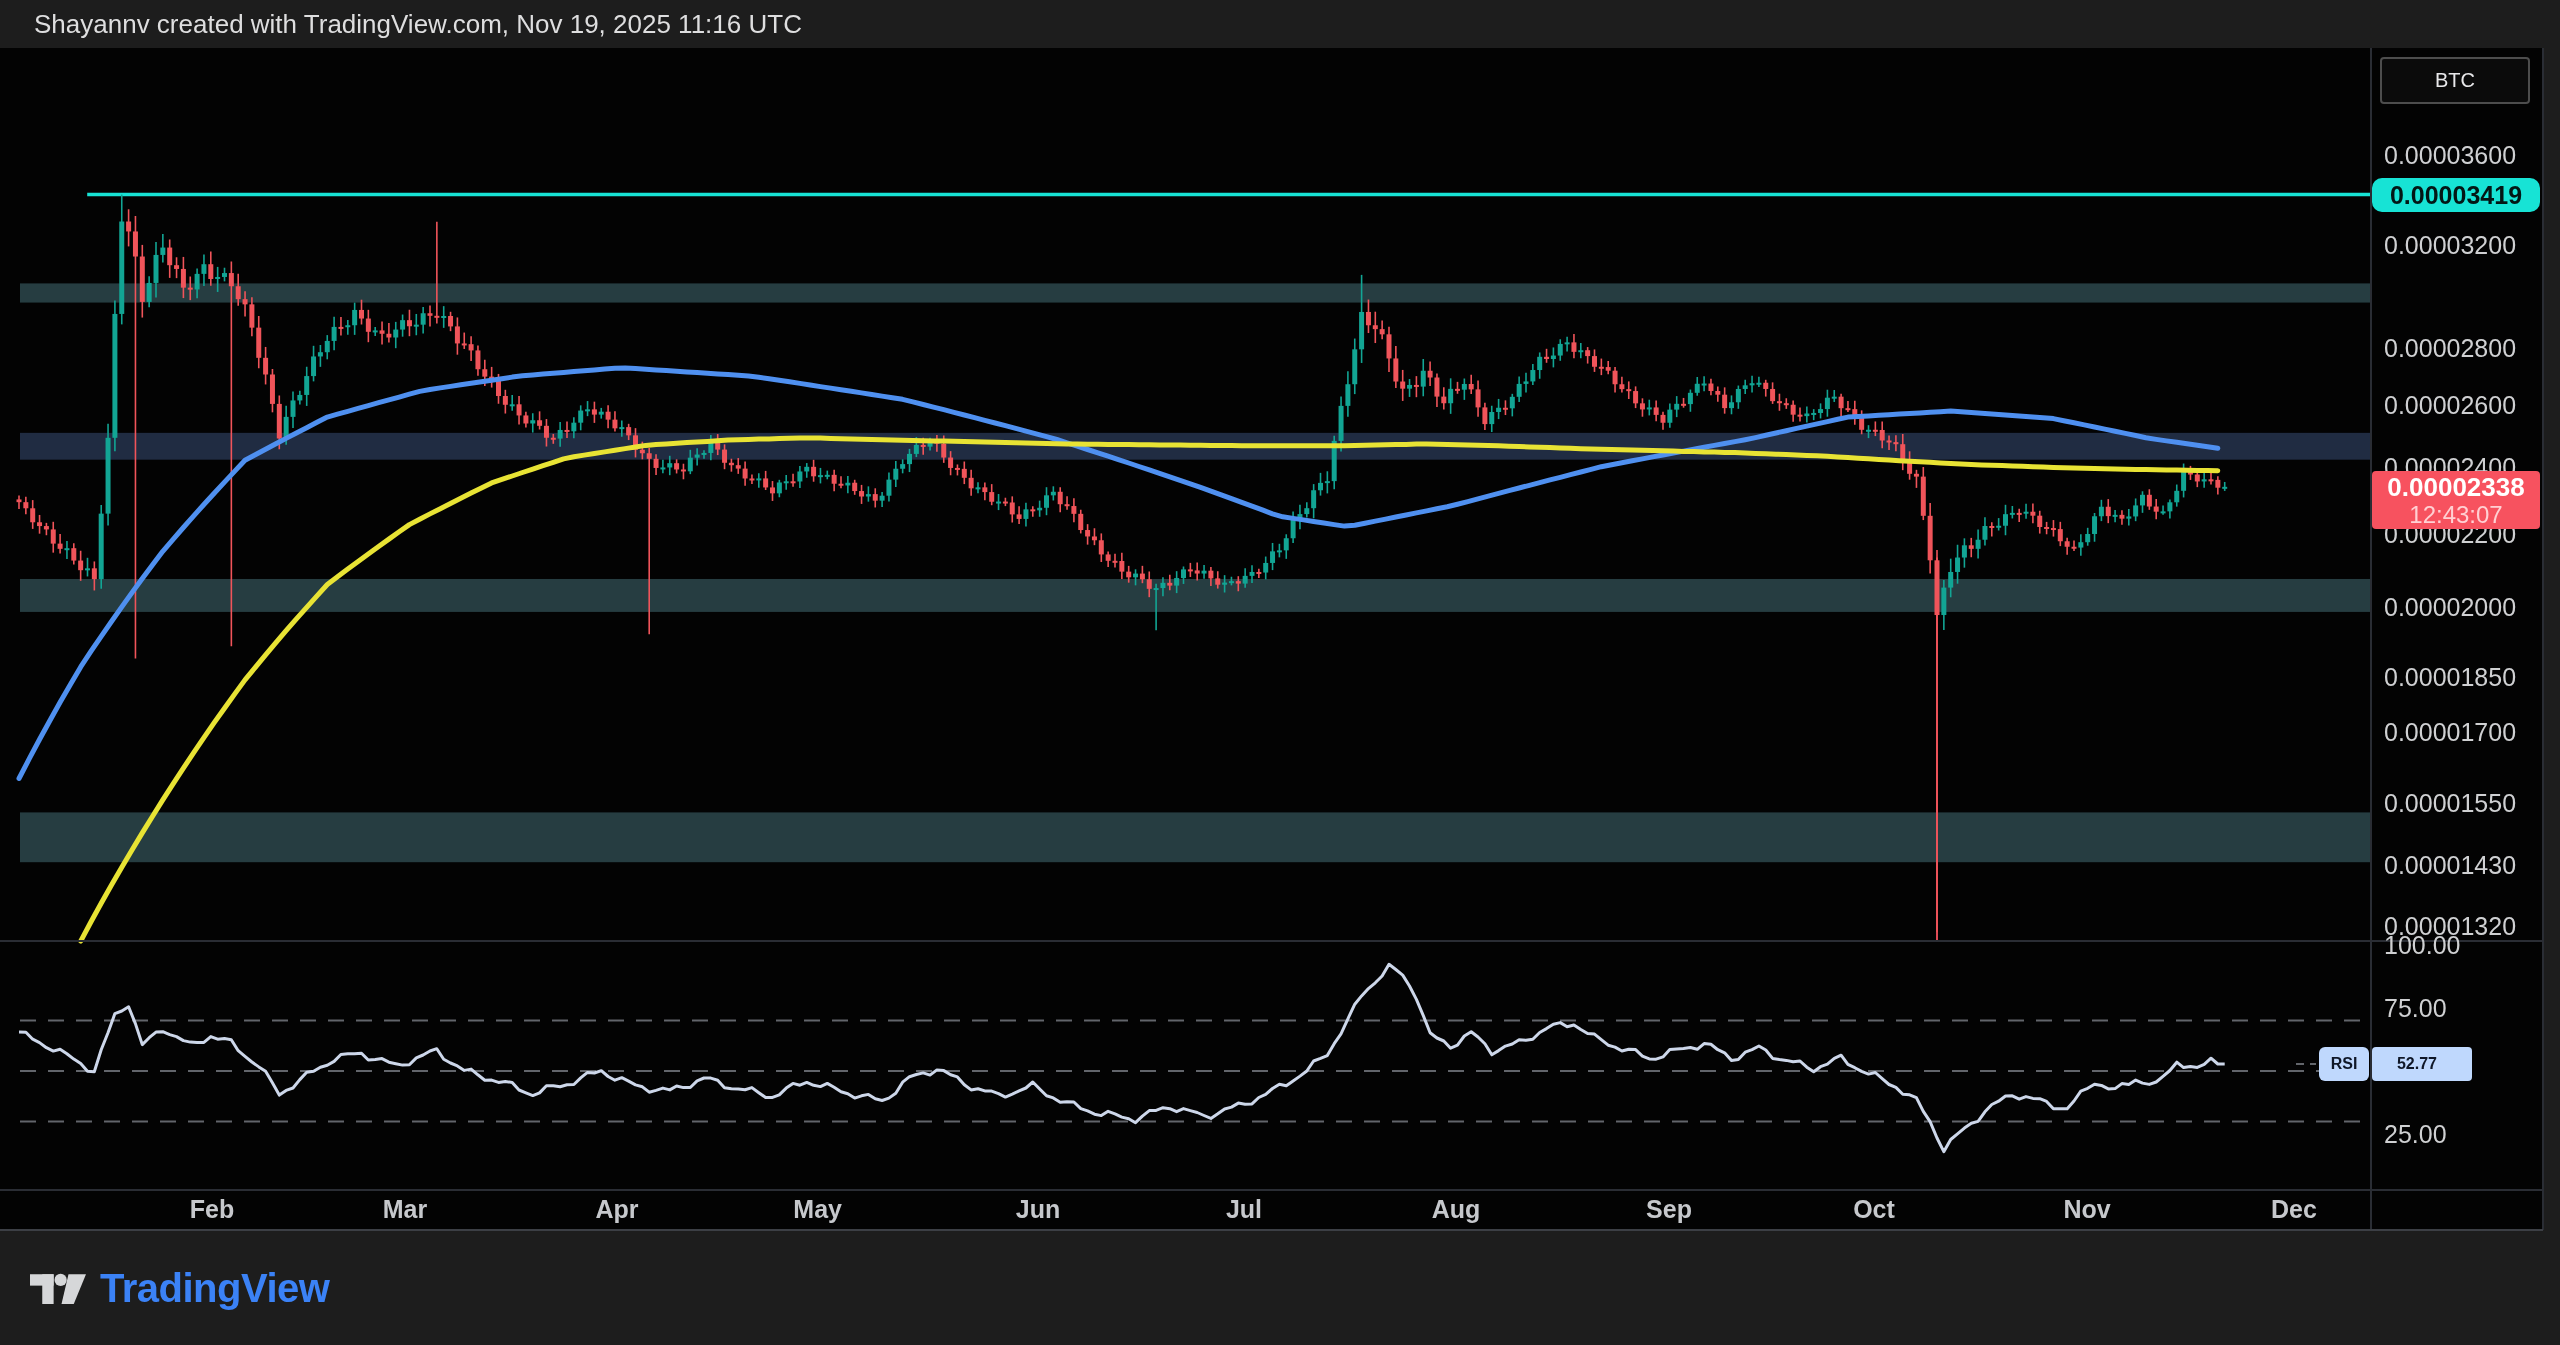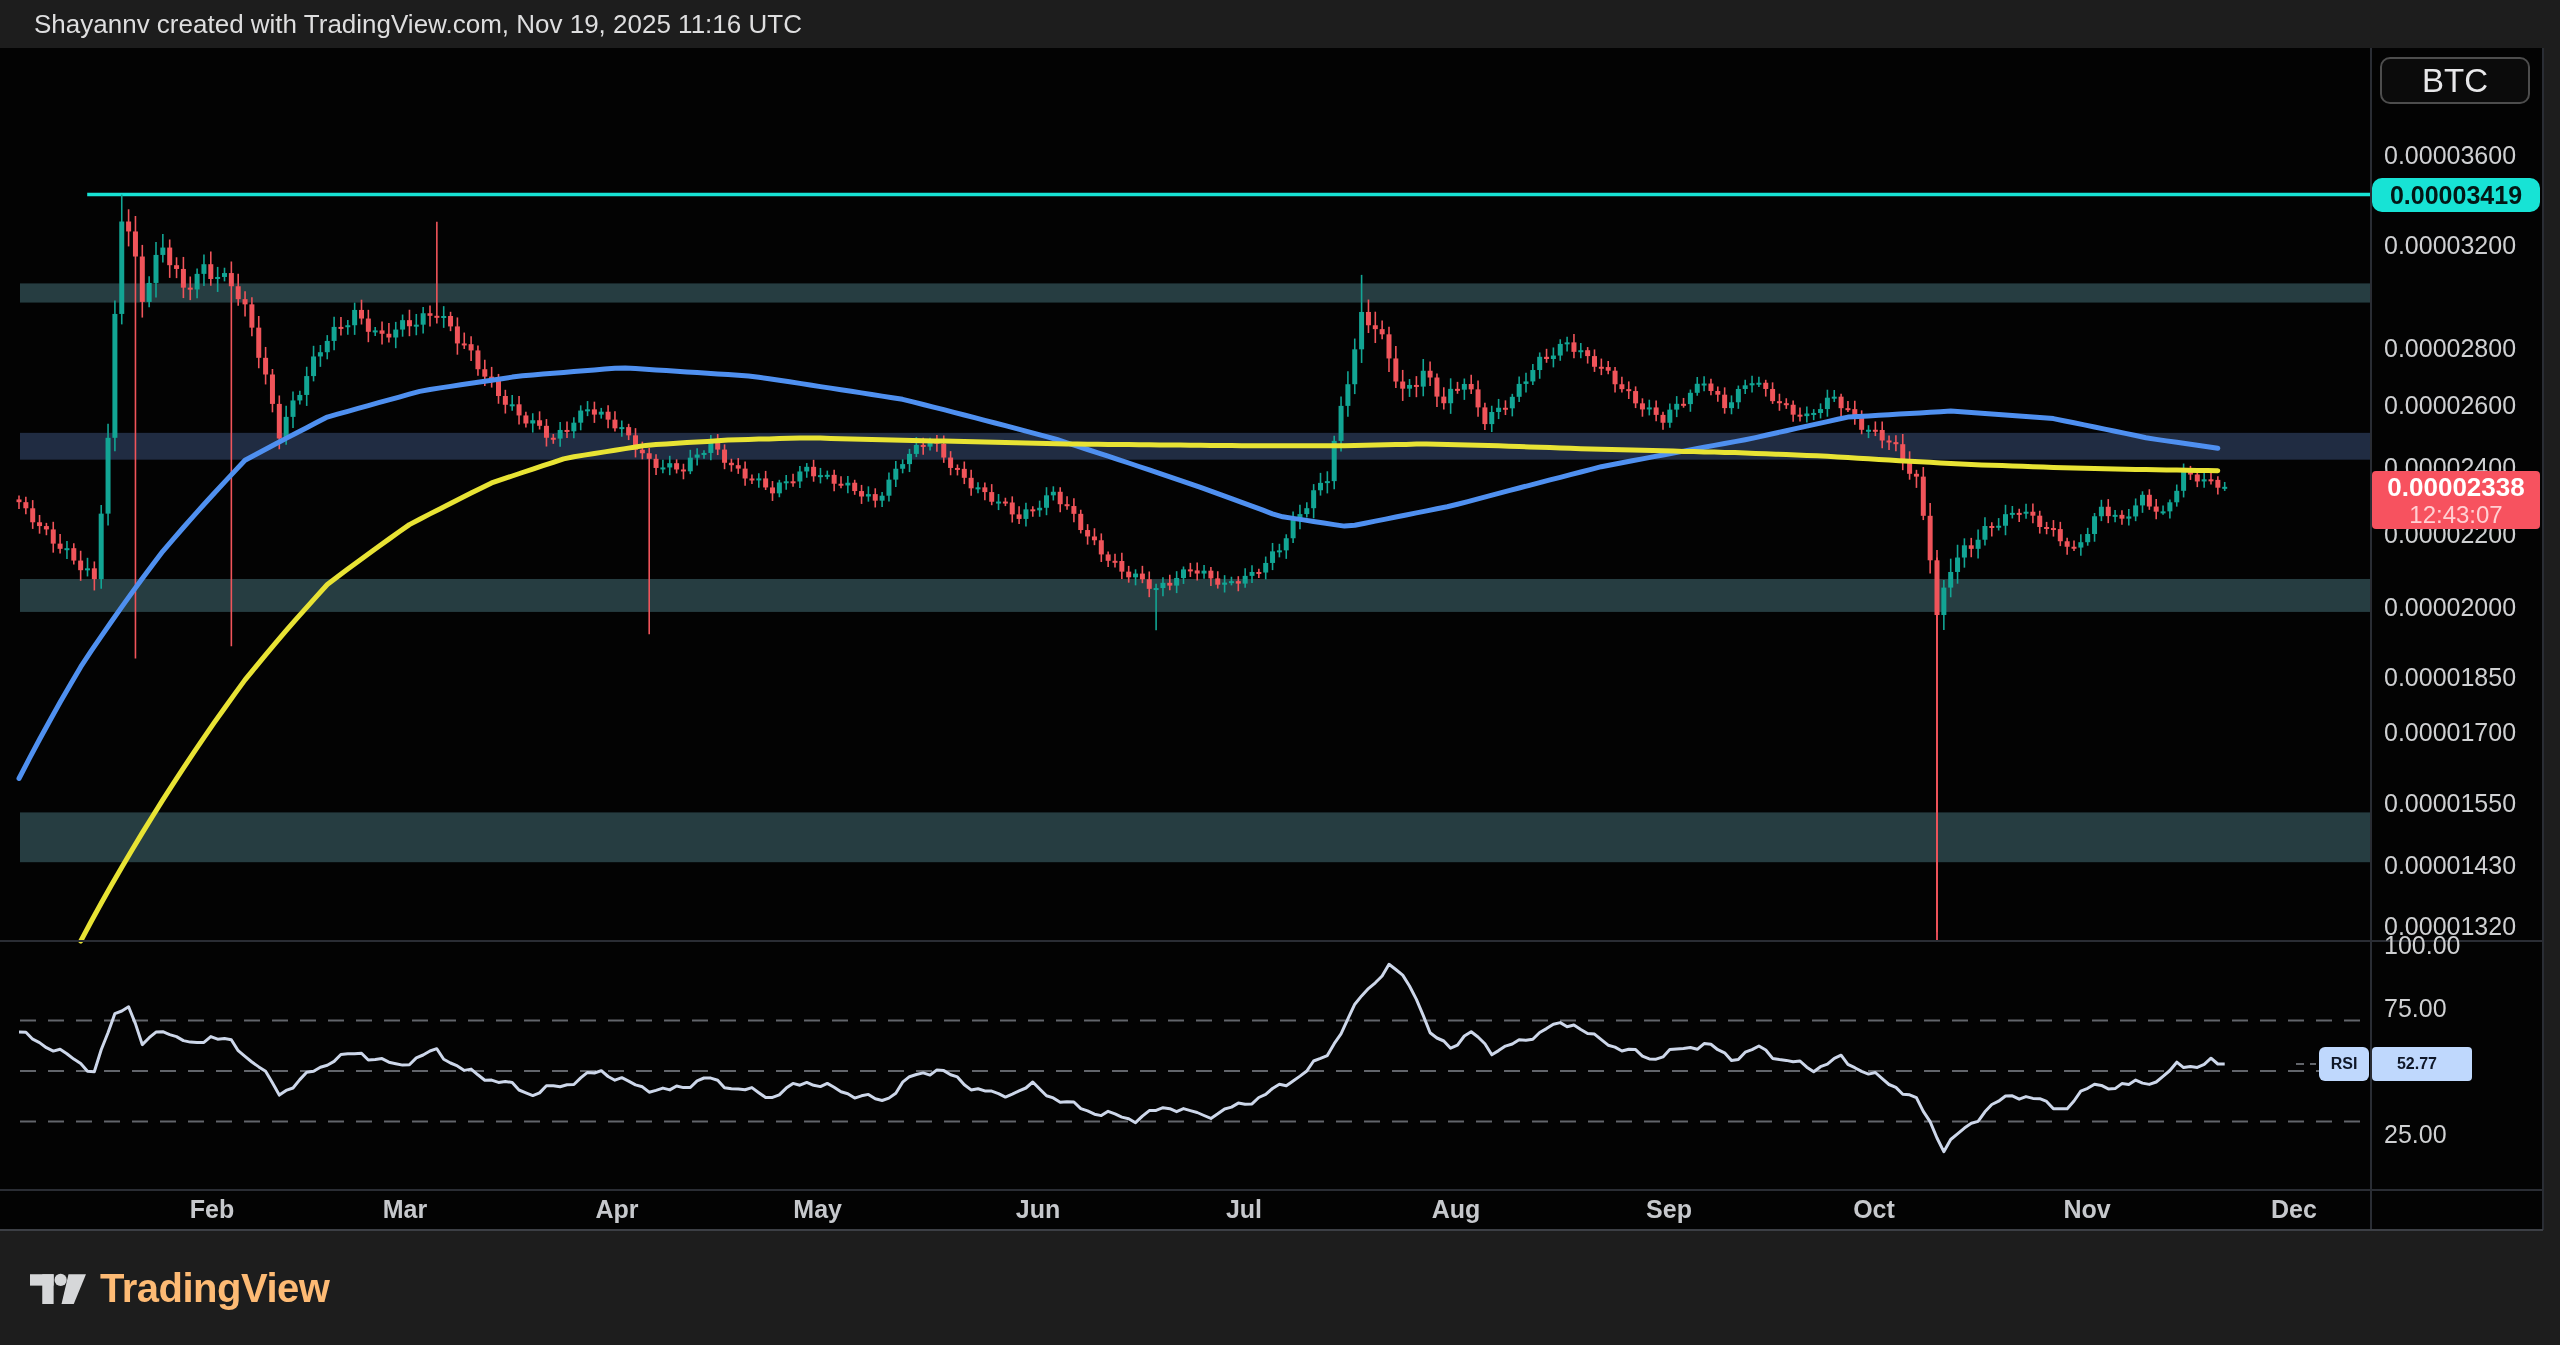--- a/index.html
+++ b/index.html
@@ -18,25 +18,25 @@
   #last-price-badge{background:#f7525f;height:58px;padding-top:2px;box-sizing:border-box;}
   #last-price-badge .price{font-size:26px;line-height:29px;font-weight:600;color:#ffffff;}
   #last-price-badge .countdown{font-size:24px;line-height:25px;color:#ffd0d3;}
   #rsi-axis-badge{background:#bfd8fd;height:34px;width:100px;font-size:25px;line-height:34px;font-weight:600;color:#0f1727;}
   #rsi-pane-badge{position:absolute;left:2319px;height:34px;display:flex;gap:4px;}
   #rsi-pane-badge .pill{background:#bfd8fd;border-radius:6px;height:34px;font-size:16px;line-height:34px;
                         font-weight:600;color:#0f1727;text-align:center;}
   #rsi-pane-badge .pill.name{width:50px;}
   #rsi-pane-badge .pill.value{width:88px;}
   #symbol-button{position:absolute;left:2380px;top:57px;width:150px;height:47px;background:#0b0b0b;
-                 border:2px solid #4d4d4d;border-radius:10px;box-sizing:border-box;text-align:center;
-                 font-size:33px;line-height:43px;color:#e8e8ea;cursor:pointer;}
+                 border:2px solid #4d4d4d;border-radius:4px;box-sizing:border-box;text-align:center;
+                 font-size:20px;line-height:43px;color:#e8e8ea;cursor:pointer;}
   #footer{position:absolute;left:0;top:1232px;width:2560px;height:113px;background:#1d1d1d;}
   #footer .brand{position:absolute;left:100px;top:0;line-height:113px;font-size:40px;font-weight:700;
-                 color:#fdba74;letter-spacing:-0.5px;}
+                 color:#3b82f6;letter-spacing:-0.5px;}
   #footer svg{position:absolute;left:30px;top:30px;}
 </style>
 </head>
 <body>
 
 <div id="topbar">
   <span class="credit">Shayannv created with TradingView.com, Nov 19, 2025 11:16 UTC</span>
 </div>
 
 <div id="plot-bg"></div>

